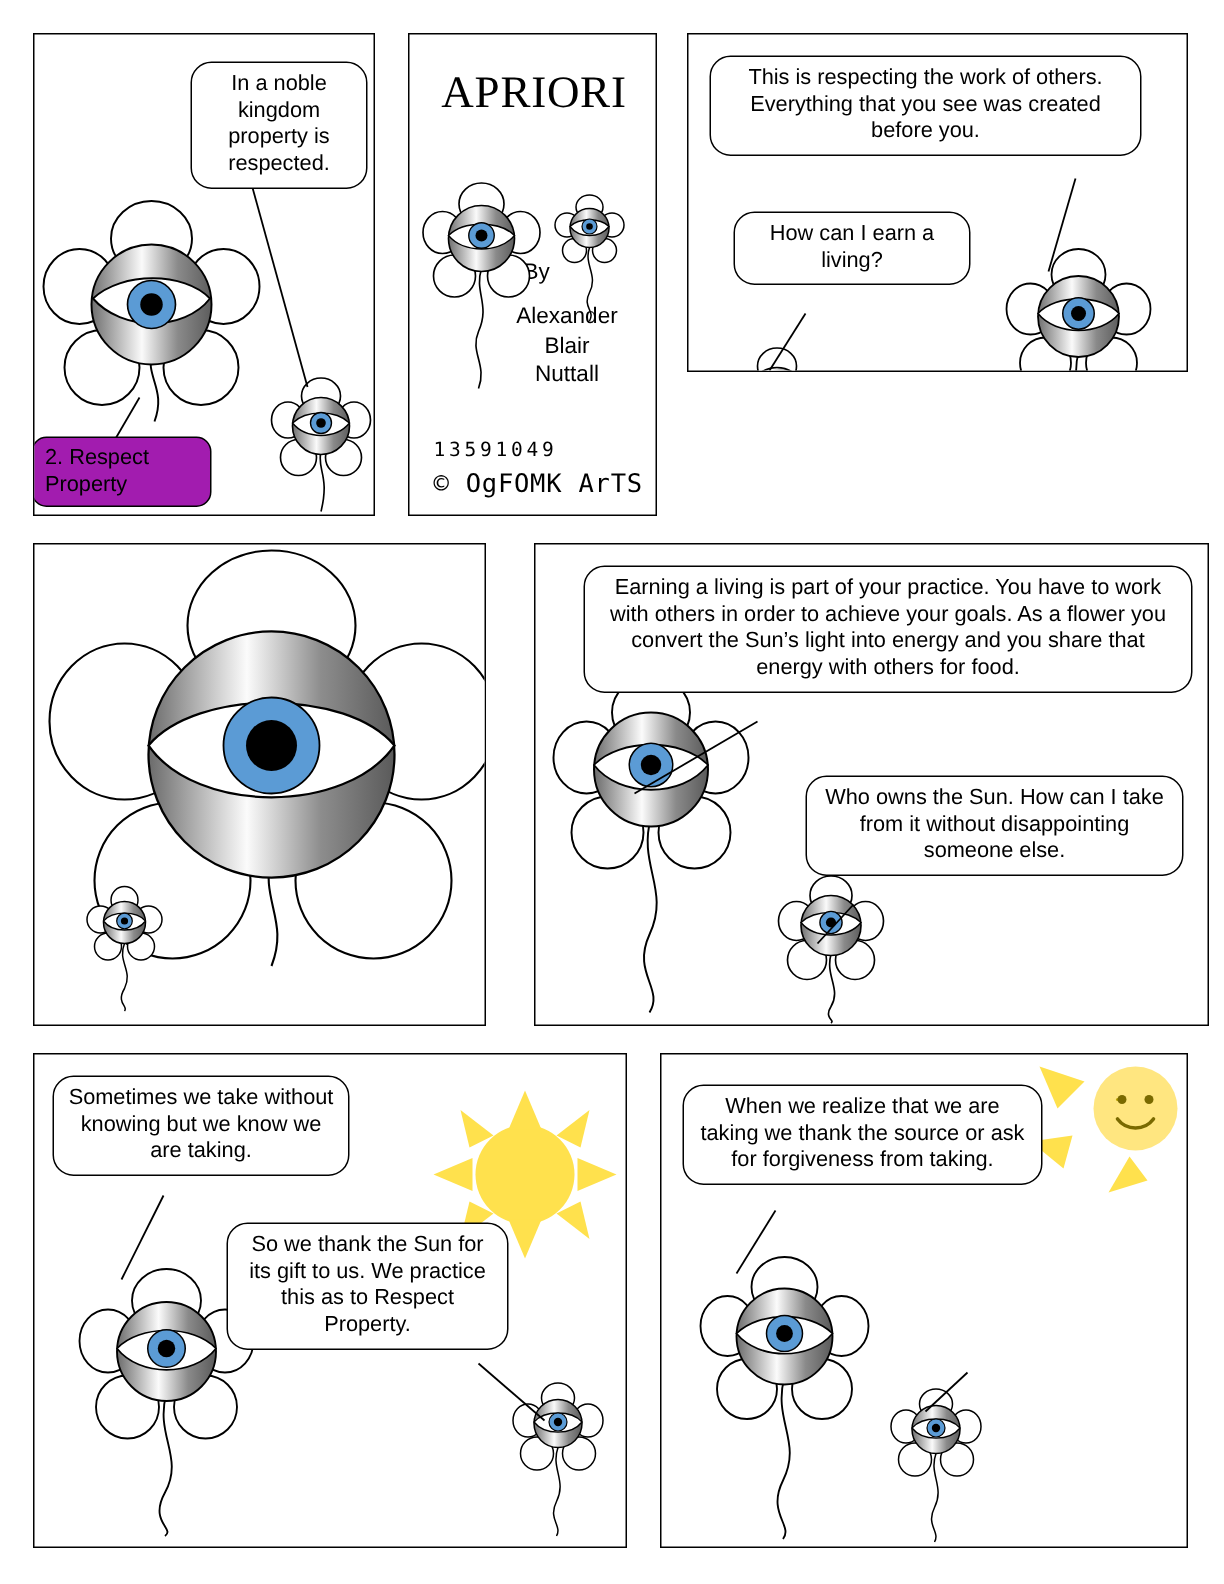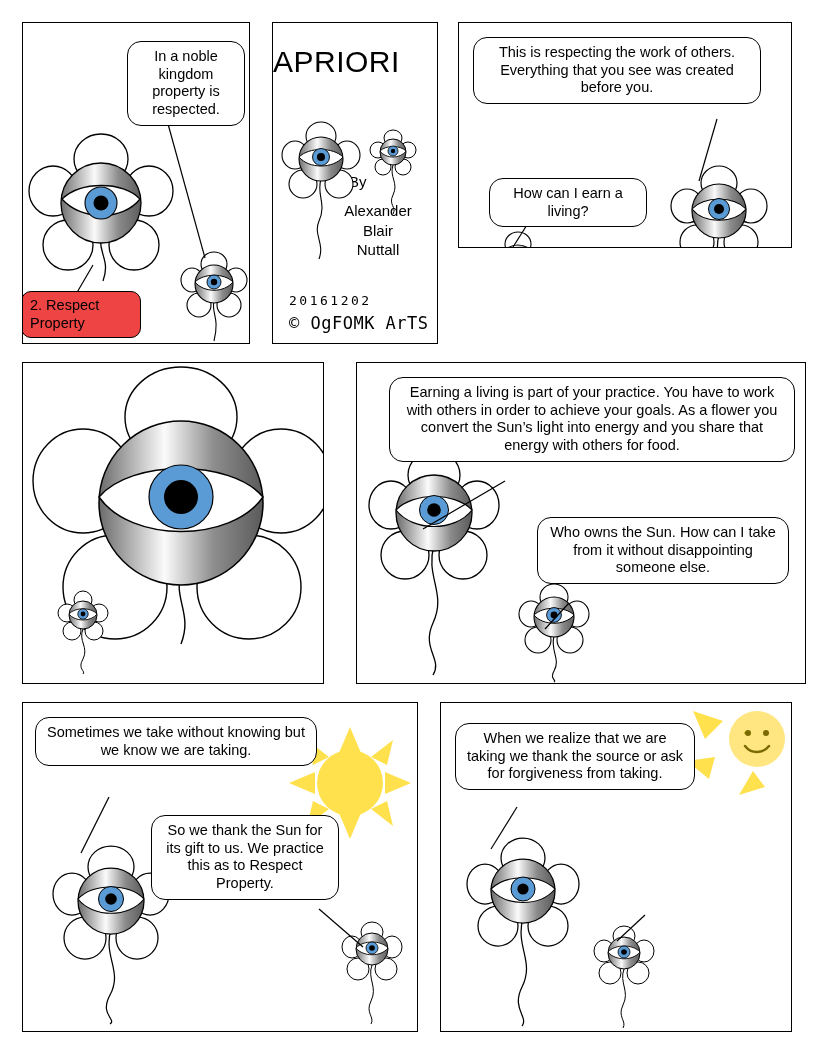--- a/index.html
+++ b/index.html
@@ -47,25 +47,26 @@
     pointer-events: none;
   }
   
   .flower {
     position: absolute;
     z-index: 3;
   }
   
   .title-main {
     position: absolute;
-    text-align: left;
+    text-align: center;
     font-size: 30px;
     letter-spacing: 0.5px;
     line-height: 1.12;
     color: #000;
+    font-family: Liberation Serif, serif;
   }
   .by-label {
     position: absolute;
     font-size: 15px;
     text-align: right;
   }
   .author {
     position: absolute;
     text-align: center;
     font-size: 15px;
@@ -81,21 +82,21 @@
   .copyright {
     position: absolute;
     font-family: "DejaVu Sans Mono", monospace;
     font-size: 17px;
     letter-spacing: 0.5px;
   }
   .caption-box {
     position: absolute;
     border: 1.2px solid #000;
     border-radius: 10px;
-    background: #ef4444;
+    background: #a21caf;
     padding: 5px 8px;
     font-size: 14.5px;
     line-height: 1.22;
     z-index: 6;
     box-sizing: border-box;
   }
   svg { display: block; overflow: visible; }
 </style>
 </head>
 <body>
@@ -224,21 +225,21 @@
     </div>
 
     <div class="by-label" style="left:76px; top:150px;">By</div>
 
     <div class="author" style="left:50px; top:178px; width:110px;">
       <div>Alexander</div>
       <div>Blair</div>
       <div>Nuttall</div>
     </div>
 
-    <div class="datecode" style="left:16px; top:268px;">20161202</div>
+    <div class="datecode" style="left:16px; top:268px;">13591049</div>
     <div class="copyright" style="left:16px; top:290px;">© OgFOMK ArTS</div>
   </div>
 
   <div class="panel" style="left:458px; top:22px; width:334px; height:226px;">
 
     <div class="flower" style="left:212px; top:142px; width:96px; height:170px;">
       <svg width="96" height="170" viewBox="0 0 96 170">
         <defs>
           <linearGradient id="g3" x1="0" y1="0" x2="1" y2="0">
             <stop offset="0%" stop-color="#6f6f6f"></stop>
@@ -289,21 +290,21 @@
 
     <svg class="tail" style="left:230px; top:96px; width:50px; height:70px;">
       <path d="M28 0 L10 62" stroke="#000" stroke-width="1.2" fill="none"></path>
     </svg>
     <svg class="tail" style="left:48px; top:186px; width:40px; height:42px;">
       <path d="M30 0 L6 38" stroke="#000" stroke-width="1.2" fill="none"></path>
     </svg>
 
     <div class="bubble" style="left:14px; top:14px; width:288px;">This is respecting the work of others. Everything that you see was created before you.</div>
 
-    <div class="bubble" style="left:30px; top:118px; width:158px;margin-top:37px;">How can I earn a living?</div>
+    <div class="bubble" style="left:30px; top:118px; width:158px;">How can I earn a living?</div>
   </div>
 
   <div class="panel" style="left:22px; top:362px; width:302px; height:322px;">
     <div class="flower" style="left:30px; top:6px; width:268px; height:300px;">
       <svg width="268" height="300" viewBox="0 0 268 300">
         <defs>
           <linearGradient id="g4" x1="0" y1="0" x2="1" y2="0">
             <stop offset="0%" stop-color="#6b6b6b"></stop>
             <stop offset="40%" stop-color="#fbfbfb"></stop>
             <stop offset="70%" stop-color="#8d8d8d"></stop>
@@ -483,21 +484,21 @@
       </svg>
     </div>
 
     <svg class="tail" style="left:54px; top:94px; width:44px; height:60px;">
       <path d="M32 0 L4 56" stroke="#000" stroke-width="1.2" fill="none"></path>
     </svg>
     <svg class="tail" style="left:296px; top:206px; width:48px; height:44px;">
       <path d="M0 0 L44 38" stroke="#000" stroke-width="1.2" fill="none"></path>
     </svg>
 
-    <div class="bubble" style="left:12px; top:14px; width:282px;">Sometimes we take without knowing but we know we are taking.</div>
+    <div class="bubble" style="left:12px; top:14px; width:198px;">Sometimes we take without knowing but we know we are taking.</div>
 
     <div class="bubble" style="left:128px; top:112px; width:188px;">So we thank the Sun for its gift to us. We practice this as to Respect Property.</div>
   </div>
 
   <div class="panel" style="left:440px; top:702px; width:352px; height:330px;">
 
     <div class="flower" style="left:242px; top:6px; width:106px; height:96px;">
       <svg width="106" height="96" viewBox="0 0 106 96">
         <g fill="#ffe14d">
           <polygon points="10,2 40,12 22,30"></polygon>

